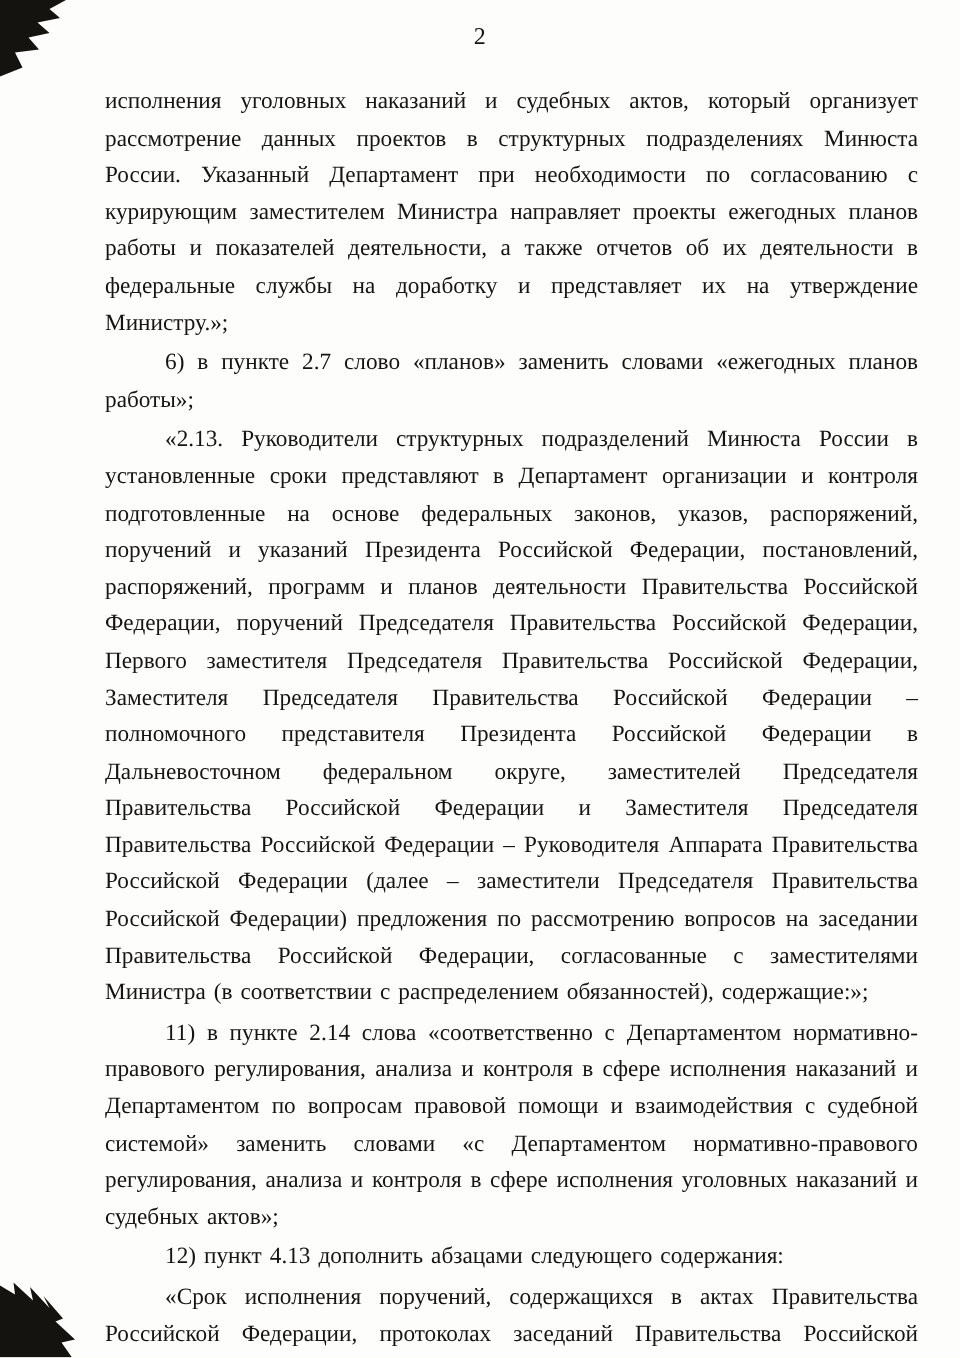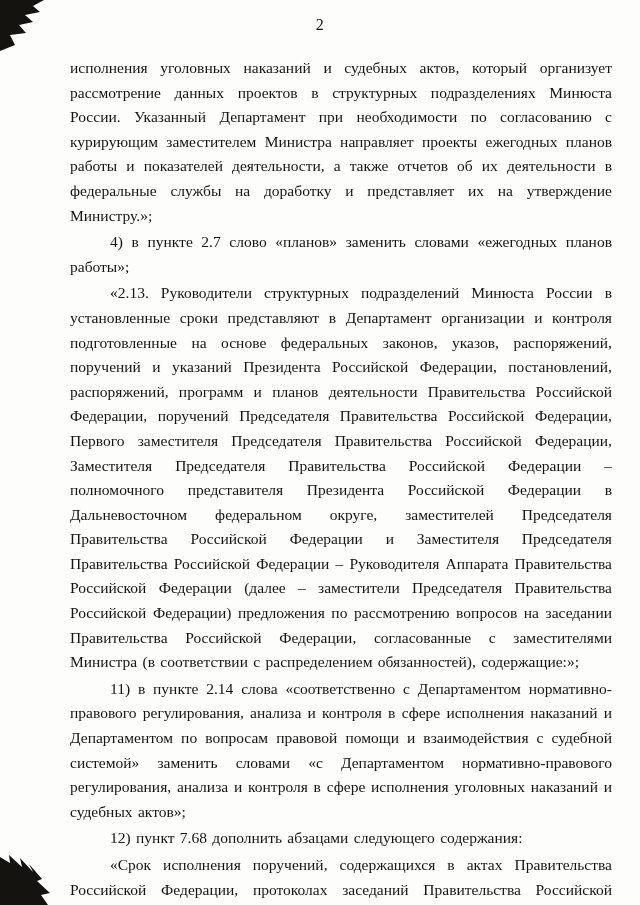--- a/index.html
+++ b/index.html
@@ -57,24 +57,24 @@
 <div class="page">
 
   <svg class="artifact tl" width="48" height="52" viewBox="0 0 48 52">
     <polygon points="0,0 44,0 33,6 40,12 25,15 33,22 19,25 26,33 10,35 15,45 0,51" fill="#15130f"></polygon>
   </svg>
 
   <div class="page-number">2</div>
 
   <div class="content">
     <p class="para no-indent">исполнения уголовных наказаний и судебных актов, который организует рассмотрение данных проектов в структурных подразделениях Минюста России. Указанный Департамент при необходимости по согласованию с курирующим заместителем Министра направляет проекты ежегодных планов работы и показателей деятельности, а также отчетов об их деятельности в федеральные службы на доработку и представляет их на утверждение Министру.»;</p>
-    <p class="para">4) в пункте 2.7 слово «планов» заменить словами «ежегодных планов работы»;</p>
+    <p class="para">6) в пункте 2.7 слово «планов» заменить словами «ежегодных планов работы»;</p>
     <p class="para">«2.13. Руководители структурных подразделений Минюста России в установленные сроки представляют в Департамент организации и контроля подготовленные на основе федеральных законов, указов, распоряжений, поручений и указаний Президента Российской Федерации, постановлений, распоряжений, программ и планов деятельности Правительства Российской Федерации, поручений Председателя Правительства Российской Федерации, Первого заместителя Председателя Правительства Российской Федерации, Заместителя Председателя Правительства Российской Федерации – полномочного представителя Президента Российской Федерации в Дальневосточном федеральном округе, заместителей Председателя Правительства Российской Федерации и Заместителя Председателя Правительства Российской Федерации – Руководителя Аппарата Правительства Российской Федерации (далее – заместители Председателя Правительства Российской Федерации) предложения по рассмотрению вопросов на заседании Правительства Российской Федерации, согласованные с заместителями Министра (в соответствии с распределением обязанностей), содержащие:»;</p>
     <p class="para">11) в пункте 2.14 слова «соответственно с Департаментом нормативно-правового регулирования, анализа и контроля в сфере исполнения наказаний и Департаментом по вопросам правовой помощи и взаимодействия с судебной системой» заменить словами «с Департаментом нормативно-правового регулирования, анализа и контроля в сфере исполнения уголовных наказаний и судебных актов»;</p>
-    <p class="para">12) пункт 7.68 дополнить абзацами следующего содержания:</p>
+    <p class="para">12) пункт 4.13 дополнить абзацами следующего содержания:</p>
     <p class="para">«Срок исполнения поручений, содержащихся в актах Правительства Российской Федерации, протоколах заседаний Правительства Российской Федерации, координационных и совещательных органов Правительства Российской Федерации, возглавляемых Председателем Правительства Российской Федерации, поручений Председателя Правительства Российской Федерации, содержащихся в протоколах проведенных им совещаний и в резолюциях, поручений Председателя Правительства Российской Федерации и заместителей Председателя Правительства Российской Федерации, данных во исполнение поручений Правительству</p>
   </div>
 
   <svg class="artifact bl" width="50" height="50" viewBox="0 0 50 50">
     <polygon points="0,50 0,2 10,8 9,0 22,12 20,3 33,17 29,9 42,24 37,26 50,38 41,40 48,50" fill="#15130f"></polygon>
   </svg>
 
 </div>
 
 </body></html>

